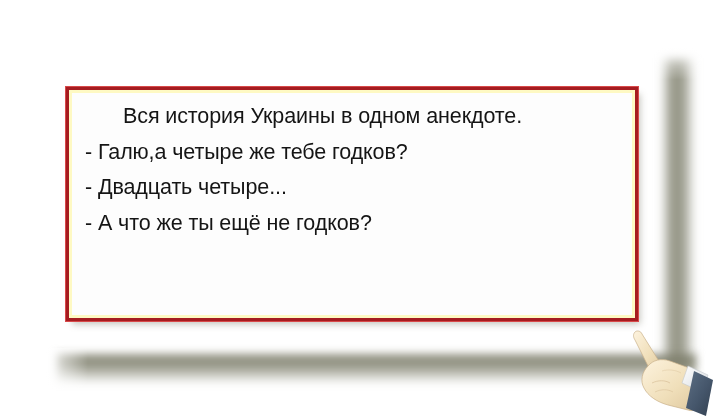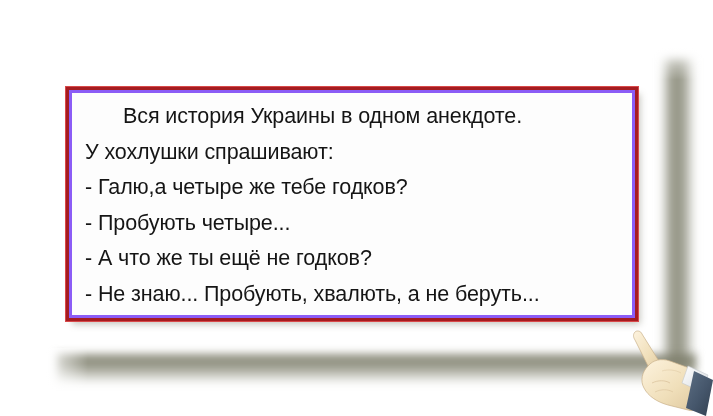--- a/index.html
+++ b/index.html
@@ -69,21 +69,21 @@
        rgba(255,255,255,0) 100%);
   }
 
   
   .card {
     position: absolute;
     left: 66px;
     top: 87px;
     width: 572px;
     height: 234px;
-    background: #8b5cf6;
+    background: #fef9c3;
     border: 3px solid #a51c20;
     outline: 1px solid #d8494a;
     outline-offset: 0px;
     box-sizing: border-box;
     box-shadow: 4px 5px 7px -2px rgba(120,120,104,0.45);
   }
   .card-inner {
     position: absolute;
     inset: 3px;
     background: #fdfdfd;
@@ -120,25 +120,23 @@
 
   <div class="shadow-right"></div>
   <div class="shadow-right-fade"></div>
   <div class="shadow-bottom"></div>
   <div class="shadow-bottom-leftfade"></div>
 
   <div class="card">
     <div class="card-inner">
       <div class="joke-text">
         <span class="joke-line indent">Вся история Украины в одном анекдоте.</span>
-        <span class="joke-line">У хохлушки спрашивают:</span>
         <span class="joke-line">- Галю,а четыре же тебе годков?</span>
-        <span class="joke-line">- Пробують четыре...</span>
+        <span class="joke-line">- Двадцать четыре...</span>
         <span class="joke-line">- А что же ты ещё не годков?</span>
-        <span class="joke-line">- Не знаю... Пробують, хвалють, а не беруть...</span>
       </div>
     </div>
   </div>
 
   <svg class="hand" viewBox="0 0 85 90">
     <defs>
       <linearGradient id="skinGrad" x1="0" y1="0" x2="1" y2="1">
         <stop offset="0%" stop-color="#fdf3de"></stop>
         <stop offset="55%" stop-color="#f0dfba"></stop>
         <stop offset="100%" stop-color="#ddc69c"></stop>

